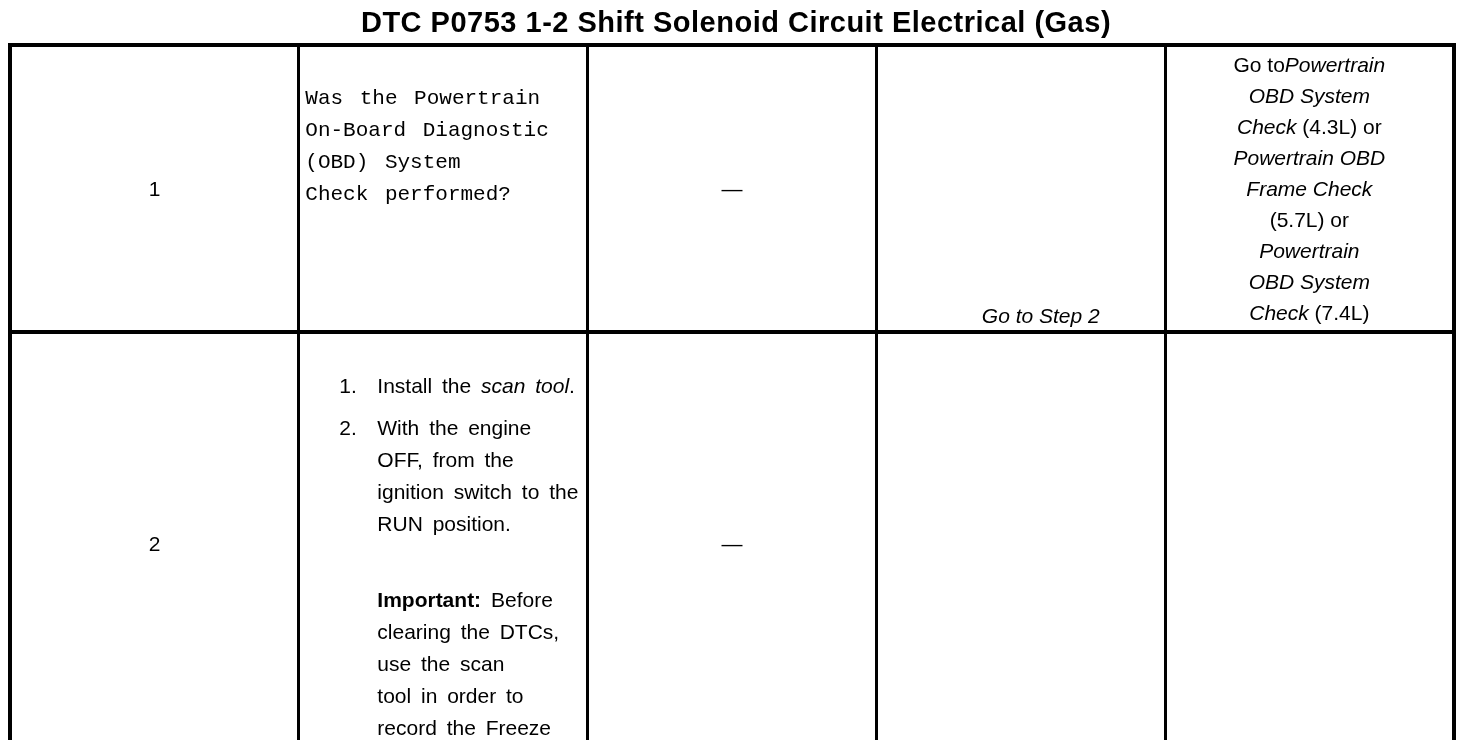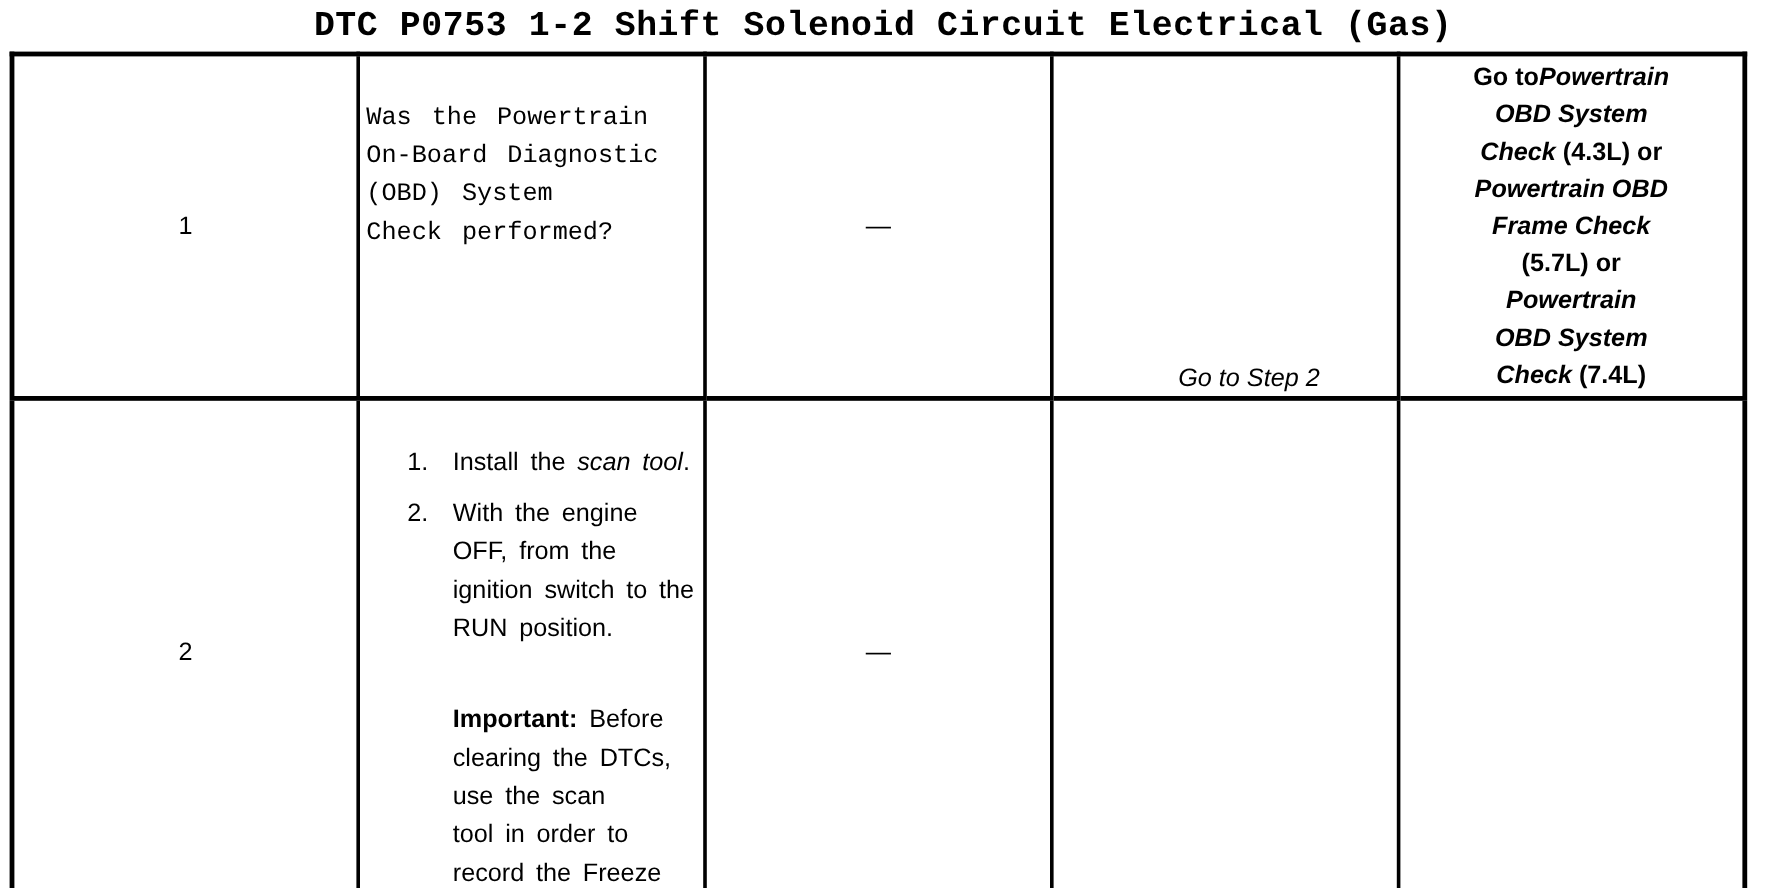--- a/index.html
+++ b/index.html
@@ -12,21 +12,20 @@
     font-family: "Liberation Sans", sans-serif;
     color: #000;
   }
   .page-title {
     text-align: center;
     font-weight: bold;
     font-size: 29px;
     line-height: 38px;
     margin: 3px 0 2px 0;
     letter-spacing: 0.5px;
-    font-family: Liberation Mono, monospace;
   }
   table.diag {
     border-collapse: collapse;
     table-layout: fixed;
     margin-left: 8px;
     width: 1448px;
   }
   table.diag, table.diag th, table.diag td {
     border: 3px solid #000;
   }
@@ -72,21 +71,20 @@
     font-size: 21px;
   }
   .yes-cell {
     vertical-align: bottom;
     padding-bottom: 5px;
   }
   .no-cell {
     vertical-align: top;
     line-height: 31px;
     padding-top: 6px;
-    font-weight: bold;
   }
   .goto { font-style: italic; margin-left: 40px; }
   .it { font-style: italic; }
   .q1 { margin-top: 2px; font-family: Liberation Mono, monospace; }
   .list-item {
     display: flex;
     margin-left: 34px;
     margin-top: 10px;
     line-height: 32px;
   }

